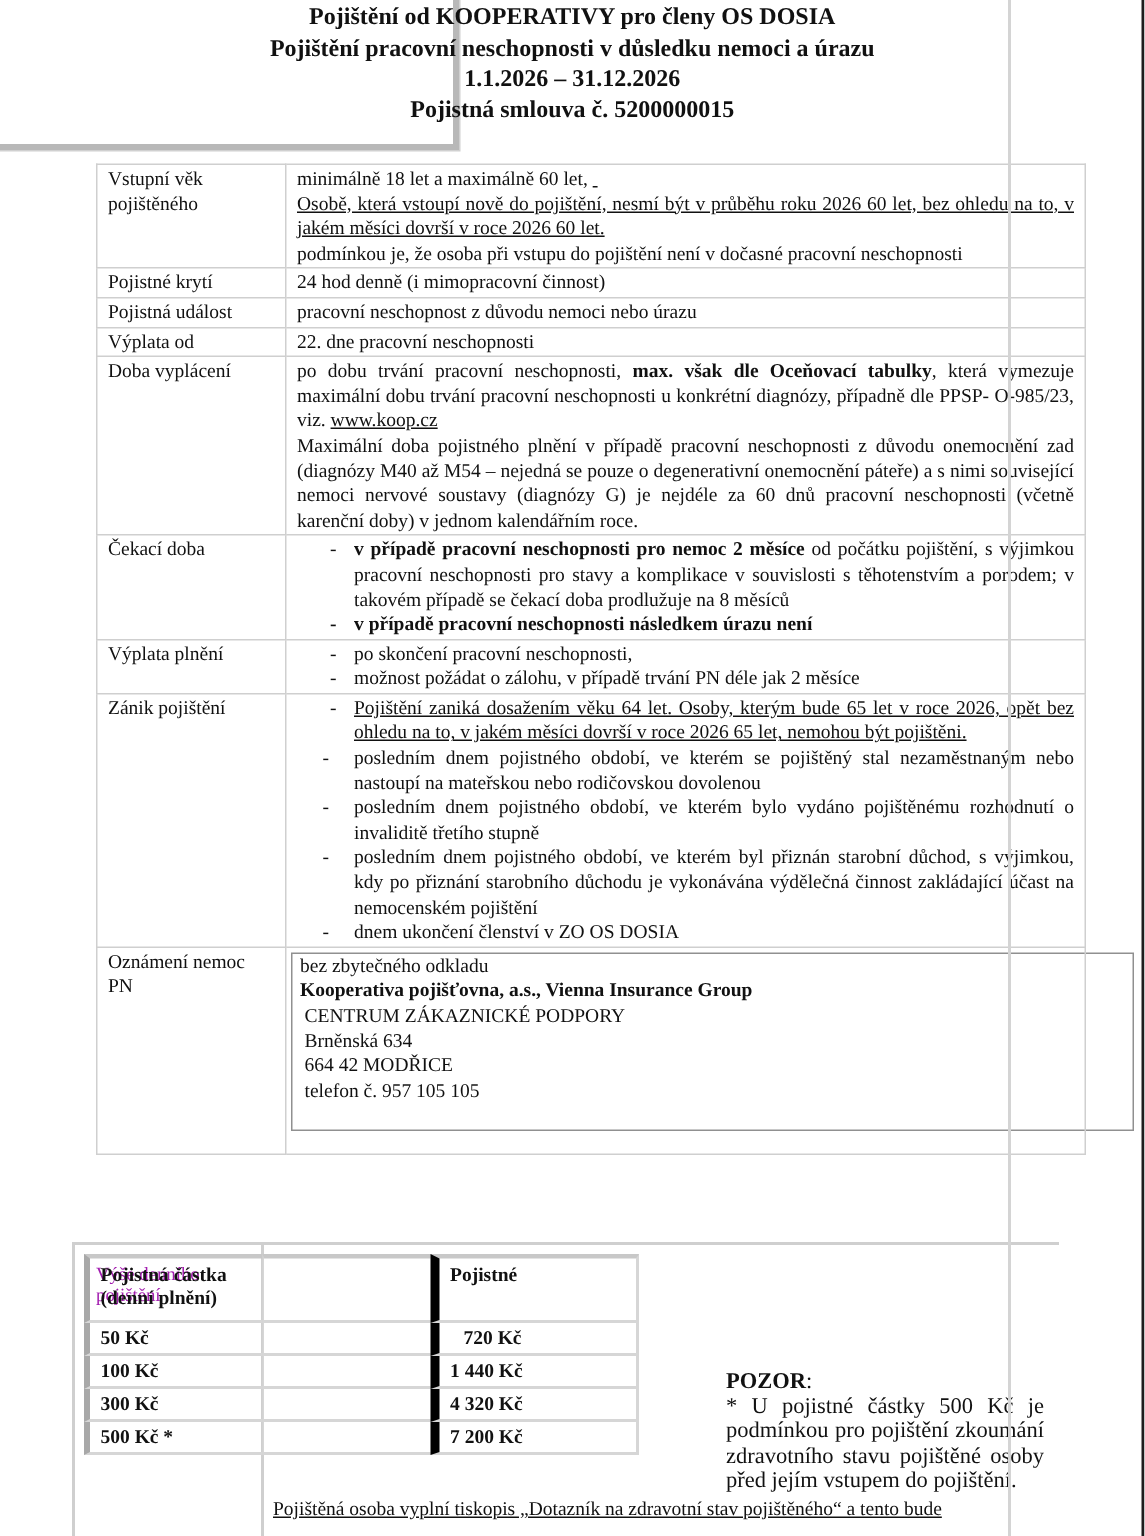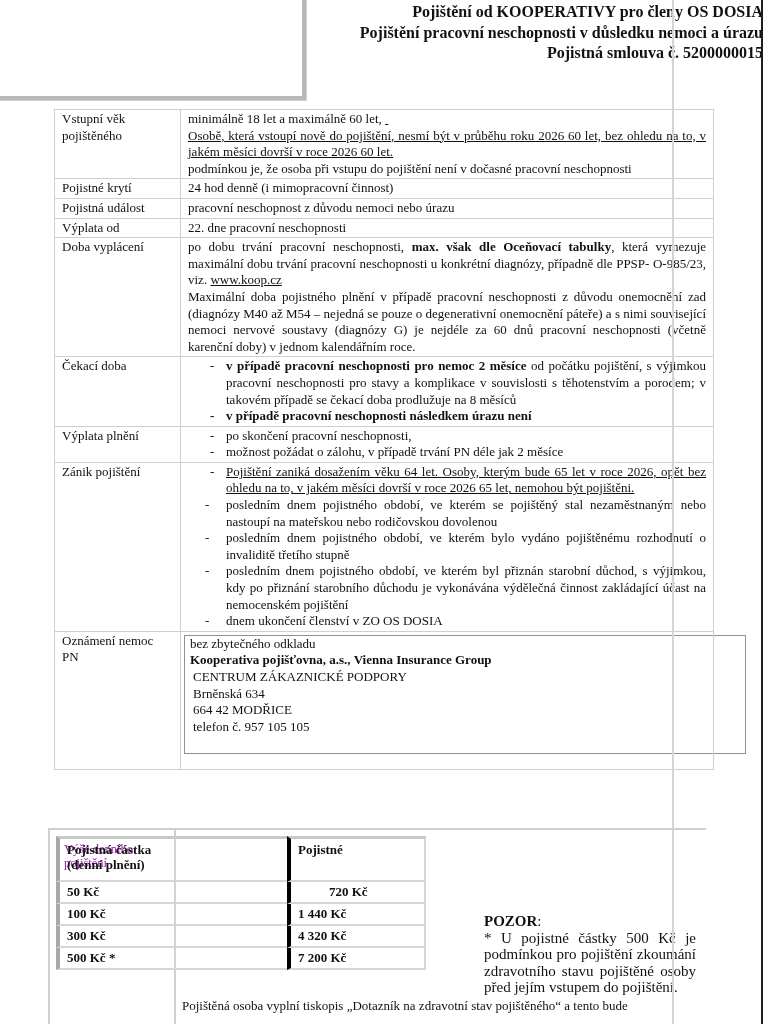--- a/index.html
+++ b/index.html
@@ -11,27 +11,27 @@
   }
   .frame-tl {
     position: absolute; left: -4px; top: -4px; width: 306px; height: 100px;
     border-right: 4px solid #b8b8b8; border-bottom: 4px solid #b8b8b8;
     box-shadow: 1px 1px 0 #d0d0d0;
   }
   .vline-gray { position: absolute; left: 672px; top: 0; width: 2px; height: 1024px; background: #d4d4d4; }
   .vline-dark { position: absolute; left: 761px; top: 0; width: 2px; height: 1024px; background: #1e1e1e; }
 
   .header {
-    position: absolute; left: 0; top: 2px; width: 763px; text-align: right;
+    position: absolute; left: 0; top: 2px; width: 763px; text-align: center;
     font-weight: bold; font-size: 16px; line-height: 20.5px;
   }
   .header div { white-space: nowrap; }
 
   table.main {
-    position: absolute; left: 54px; top: 109px; width: 660px;
+    position: absolute; left: 64px; top: 109px; width: 660px;
     border-collapse: collapse; table-layout: fixed;
   }
   table.main td {
     border: 1.5px solid #cfcfcf; vertical-align: top; padding: 1px 7px 1px 7px;
   }
   table.main td.lbl { width: 111px; }
   .u { text-decoration: underline; }
   .b { font-weight: bold; }
   .just { text-align: justify; }
   ul.dash { list-style: none; margin: 0; padding: 0; }
@@ -47,44 +47,45 @@
   .prem-wrap {
     position: absolute; left: 56px; top: 836px; width: 418px;
   }
   table.prem { border-collapse: separate; border-spacing: 0; width: 370px; table-layout: fixed; }
   table.prem td {
     font-weight: bold; height: 20px; padding: 0 0 0 7px; font-size: 13px;
     border-bottom: 2px solid #d6d6d6;
   }
   table.prem td.c1 { width: 108px; border-left: 4px solid #a8a8a8; }
   table.prem td.c2 { width: 104px; border-left: 1.5px solid #d6d6d6; }
-  table.prem td.c3 { border-left: 4px solid #000000; border-right: 2px solid #d6d6d6; }
+  table.prem td.c3 { border-left: 6px solid #000000; border-right: 2px solid #d6d6d6; }
   table.prem tr.head td { height: 38px; vertical-align: top; padding-top: 3px; line-height: 15px; border-top: 3px solid #c8c8c8; }
   .underlay {
     position: absolute; left: 48px; top: 842px; font-size: 12.5px; line-height: 14px; color: #a21caf; padding-left: 16px;
   }
   .pozor {
     position: absolute; left: 484px; top: 913px; width: 212px; font-size: 15px; line-height: 16.6px;
     text-align: justify;
   }
   .last-line {
-    position: absolute; left: 182px; top: 998px; font-size: 13px; white-space: nowrap;
+    position: absolute; left: 182px; top: 998px; font-size: 13px; white-space: nowrap; text-decoration: underline;
   }
   .left-lines { position: absolute; left: 48px; top: 828px; width: 1.5px; height: 196px; background: #cfcfcf; }
   .mid-line { position: absolute; left: 174px; top: 828px; width: 1.5px; height: 196px; background: #cfcfcf; }
   .top-row-line { position: absolute; left: 48px; top: 828px; width: 658px; height: 1.5px; background: #cfcfcf; }
 </style>
 </head>
 <body>
 
 <div class="frame-tl"></div>
 
 <div class="header">
   <div>Pojištění od KOOPERATIVY pro členy OS DOSIA</div>
   <div>Pojištění pracovní neschopnosti v důsledku nemoci a úrazu</div>
+  <div>1.1.2026 – 31.12.2026</div>
   <div>Pojistná smlouva č. 5200000015</div>
 </div>
 
 <table class="main">
   <tbody>
       <tr>
     <td class="lbl">Vstupní věk pojištěného</td>
     <td>
       <div><span>minimálně 18 let a maximálně 60 let, </span><span class="u">&nbsp;</span></div>
       <div class="u just">Osobě, která vstoupí nově do pojištění, nesmí být v průběhu roku 2026 60 let, bez ohledu na to, v jakém měsíci dovrší v roce 2026 60 let.</div>
@@ -168,21 +169,21 @@
   <table class="prem">
     <tbody>
         <tr class="head">
       <td class="c1">Pojistná částka (denní plnění)</td>
       <td class="c2"></td>
       <td class="c3">Pojistné</td>
     </tr>
     <tr>
       <td class="c1">50 Kč</td>
       <td class="c2"></td>
-      <td class="c3" style="padding-left:38px">720 Kč</td>
+      <td class="c3" style="padding-left:16px">720 Kč</td>
     </tr>
     <tr>
       <td class="c1">100 Kč</td>
       <td class="c2"></td>
       <td class="c3">1 440 Kč</td>
     </tr>
     <tr>
       <td class="c1">300 Kč</td>
       <td class="c2"></td>
       <td class="c3">4 320 Kč</td>

